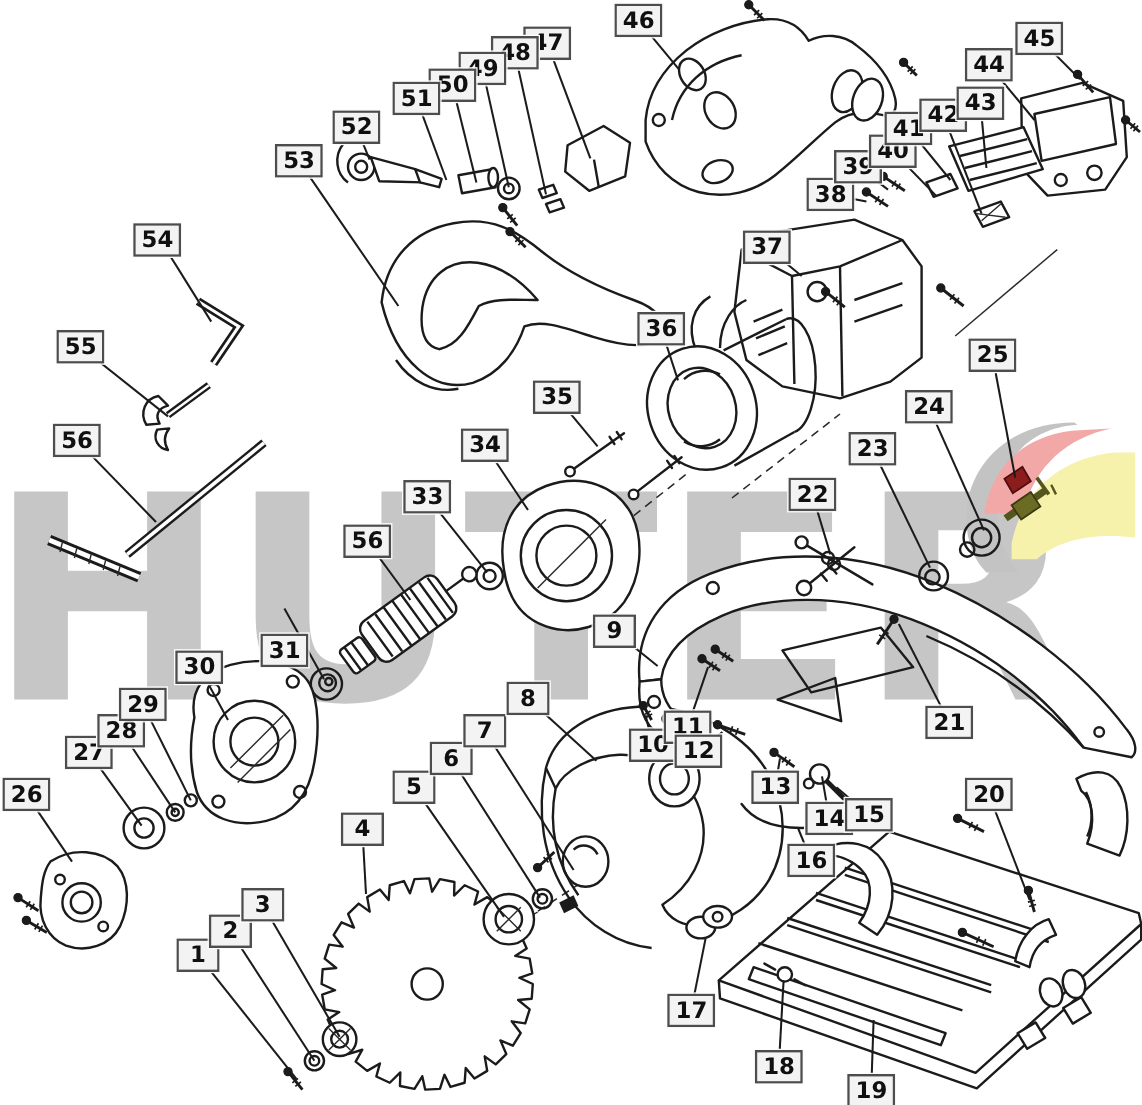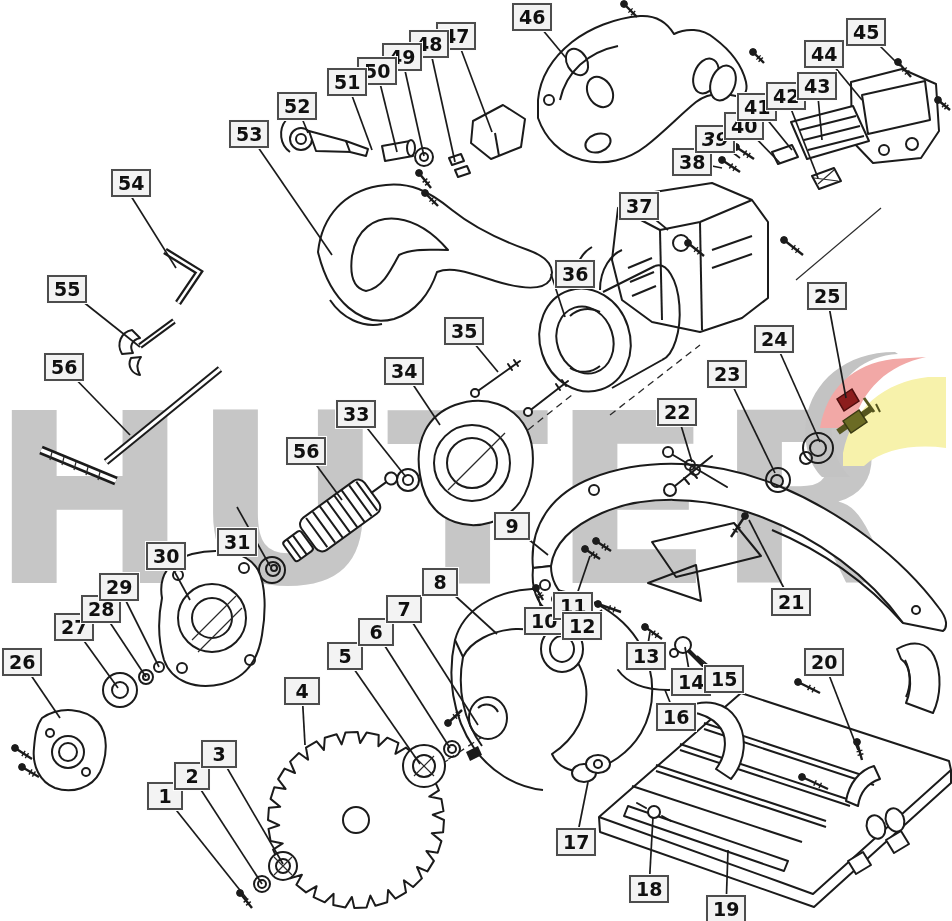--- a/index.html
+++ b/index.html
@@ -537,30 +537,30 @@
       </div>
       <div class="callout" style="left: 336px; top: 400px;">
         <span>33</span>
       </div>
       <div class="callout" style="left: 384px; top: 357px; align-items: center;">
         <span>34</span>
       </div>
       <div class="callout" style="left: 444px; top: 317px; align-items: center;">
         <span>35</span>
       </div>
-      <div class="callout" style="left: 555px; top: 260px; align-items: center;">
+      <div class="callout" style="left: 531px; top: 260px; align-items: center;">
         <span>36</span>
       </div>
       <div class="callout" style="left: 619px; top: 192px;">
         <span>37</span>
       </div>
       <div class="callout" style="left: 672px; top: 148px;">
         <span>38</span>
       </div>
-      <div class="callout" style="left: 695px; top: 125px; font-style: italic;">
+      <div class="callout" style="left: 695px; top: 125px;">
         <span>39</span>
       </div>
       <div class="callout" style="left: 724px; top: 112px;">
         <span>40</span>
       </div>
       <div class="callout" style="left: 737px; top: 93px;">
         <span>41</span>
       </div>
       <div class="callout" style="left: 766px; top: 82px; justify-content: center;">
         <span>42</span>
@@ -591,21 +591,21 @@
       </div>
       <div class="callout" style="left: 327px; top: 68px;">
         <span>51</span>
       </div>
       <div class="callout" style="left: 277px; top: 92px;">
         <span>52</span>
       </div>
       <div class="callout" style="left: 229px; top: 120px;">
         <span>53</span>
       </div>
-      <div class="callout" style="left: 111px; top: 169px;">
+      <div class="callout" style="left: 111px; top: 186px;">
         <span>54</span>
       </div>
       <div class="callout" style="left: 47px; top: 275px;">
         <span>55</span>
       </div>
       <div class="callout" style="left: 44px; top: 353px;">
         <span>56</span>
       </div>
     </div>
 </div>

